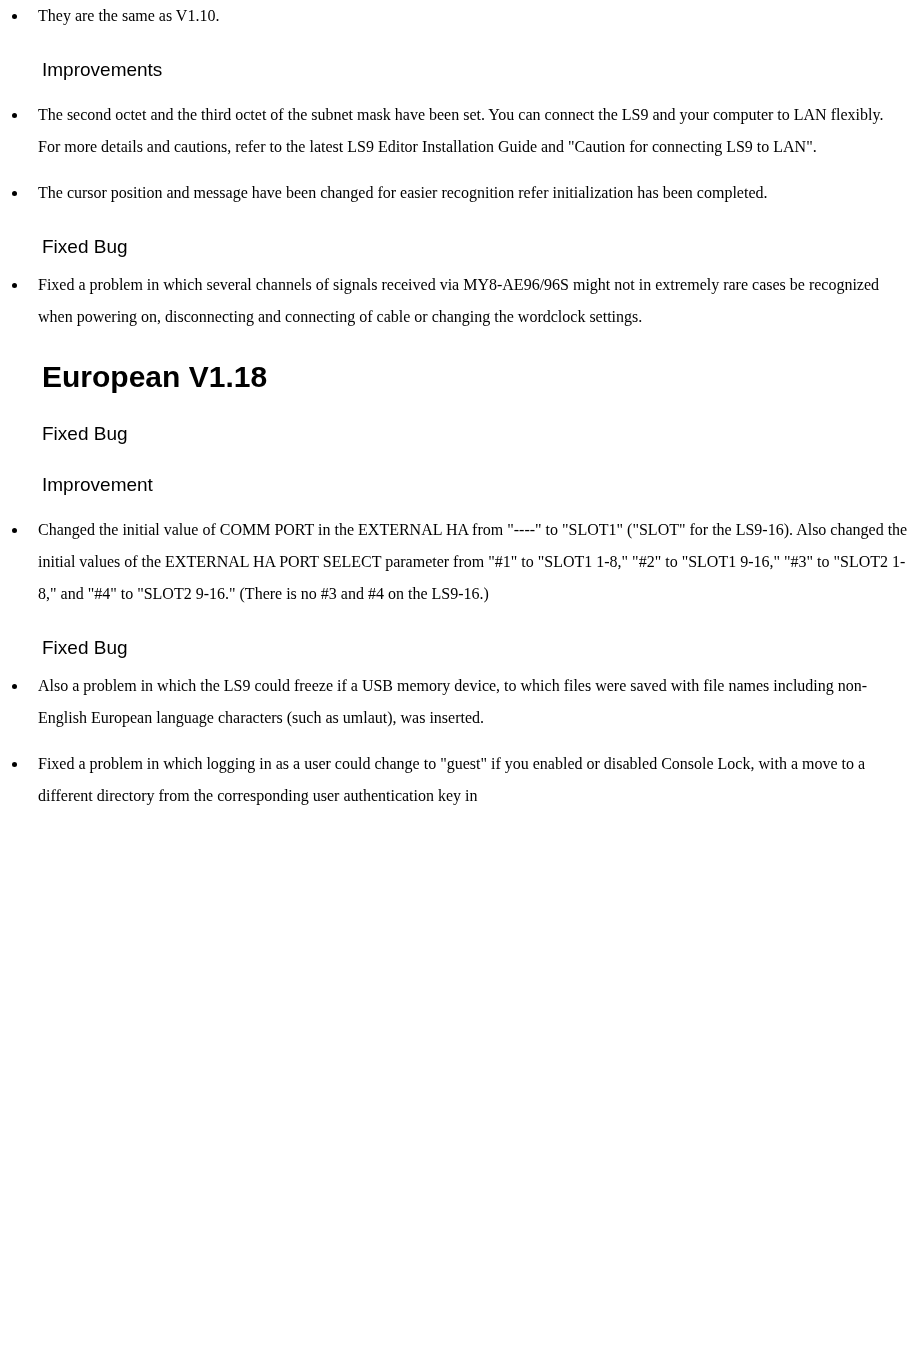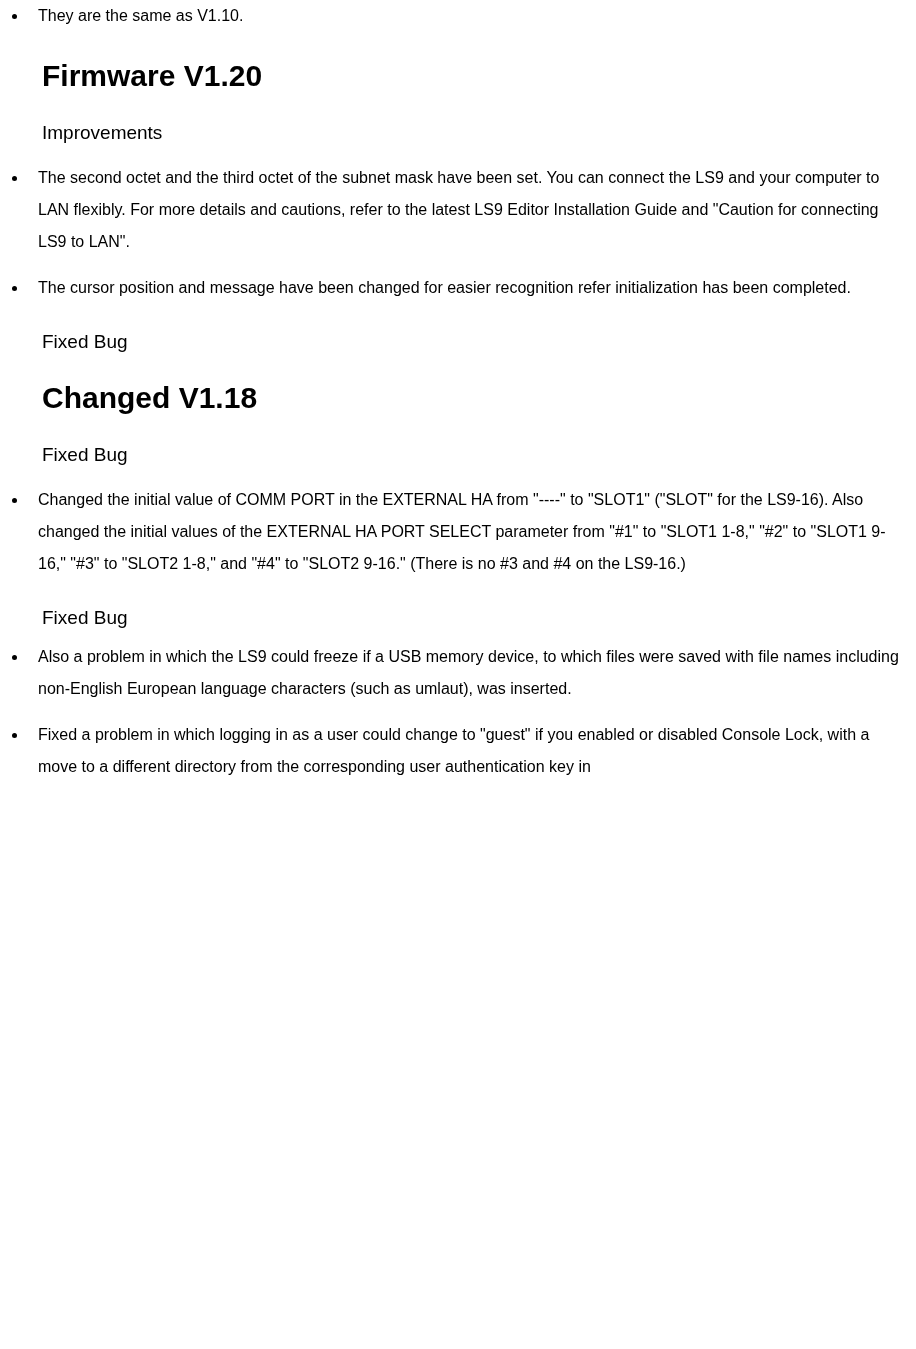--- a/index.html
+++ b/index.html
@@ -17,20 +17,21 @@
   ul.bullets {
     list-style-type: disc;
     margin: 0;
     padding: 0 0 0 20px;
   }
   ul.bullets > li {
     font-size: 16px;
     line-height: 2.0;
     padding-left: 10px;
     margin-bottom: 14px;
+    font-family: Liberation Serif, serif;
   }
   ul.bullets > li.tight {
     margin-bottom: 0;
   }
   h1 {
     font-size: 30px;
     font-weight: bold;
     margin: 24px 0 20px 34px;
     line-height: 1.3;
   }
@@ -46,35 +47,38 @@
 </style>
 </head>
 <body>
 
 <div class="page">
 
   <ul class="bullets">
     <li>They are the same as V1.10.</li>
   </ul>
 
-  <h1>Firmware V1.20</h1>
 
   <h2>Improvements</h2>
   <ul class="bullets">
     <li>The second octet and the third octet of the subnet mask have been set. You can connect the LS9 and your computer to LAN flexibly. For more details and cautions, refer to the latest LS9 Editor Installation Guide and "Caution for connecting LS9 to LAN".</li>
     <li class="tight">The cursor position and message have been changed for easier recognition refer initialization has been completed.</li>
   </ul>
 
   <h2 class="tight-below">Fixed Bug</h2>
+  <ul class="bullets">
+    <li>Fixed a problem in which several channels of signals received via MY8-AE96/96S might not in extremely rare cases be recognized when powering on, disconnecting and connecting of cable or changing the wordclock settings.</li>
+  </ul>
 
-  <h1>Changed V1.18</h1>
+  <h1>European V1.18</h1>
 
   <h2>Fixed Bug</h2>
 
 
+  <h2>Improvement</h2>
   <ul class="bullets">
     <li class="tight">Changed the initial value of COMM PORT in the EXTERNAL HA from "----" to "SLOT1" ("SLOT" for the LS9-16). Also changed the initial values of the EXTERNAL HA PORT SELECT parameter from "#1" to "SLOT1 1-8," "#2" to "SLOT1 9-16," "#3" to "SLOT2 1-8," and "#4" to "SLOT2 9-16." (There is no #3 and #4 on the LS9-16.)</li>
   </ul>
 
   <h2 class="tight-below">Fixed Bug</h2>
   <ul class="bullets">
     <li>Also a problem in which the LS9 could freeze if a USB memory device, to which files were saved with file names including non-English European language characters (such as umlaut), was inserted.</li>
     <li class="tight">Fixed a problem in which logging in as a user could change to "guest" if you enabled or disabled Console Lock, with a move to a different directory from the corresponding user authentication key in</li>
   </ul>
 

